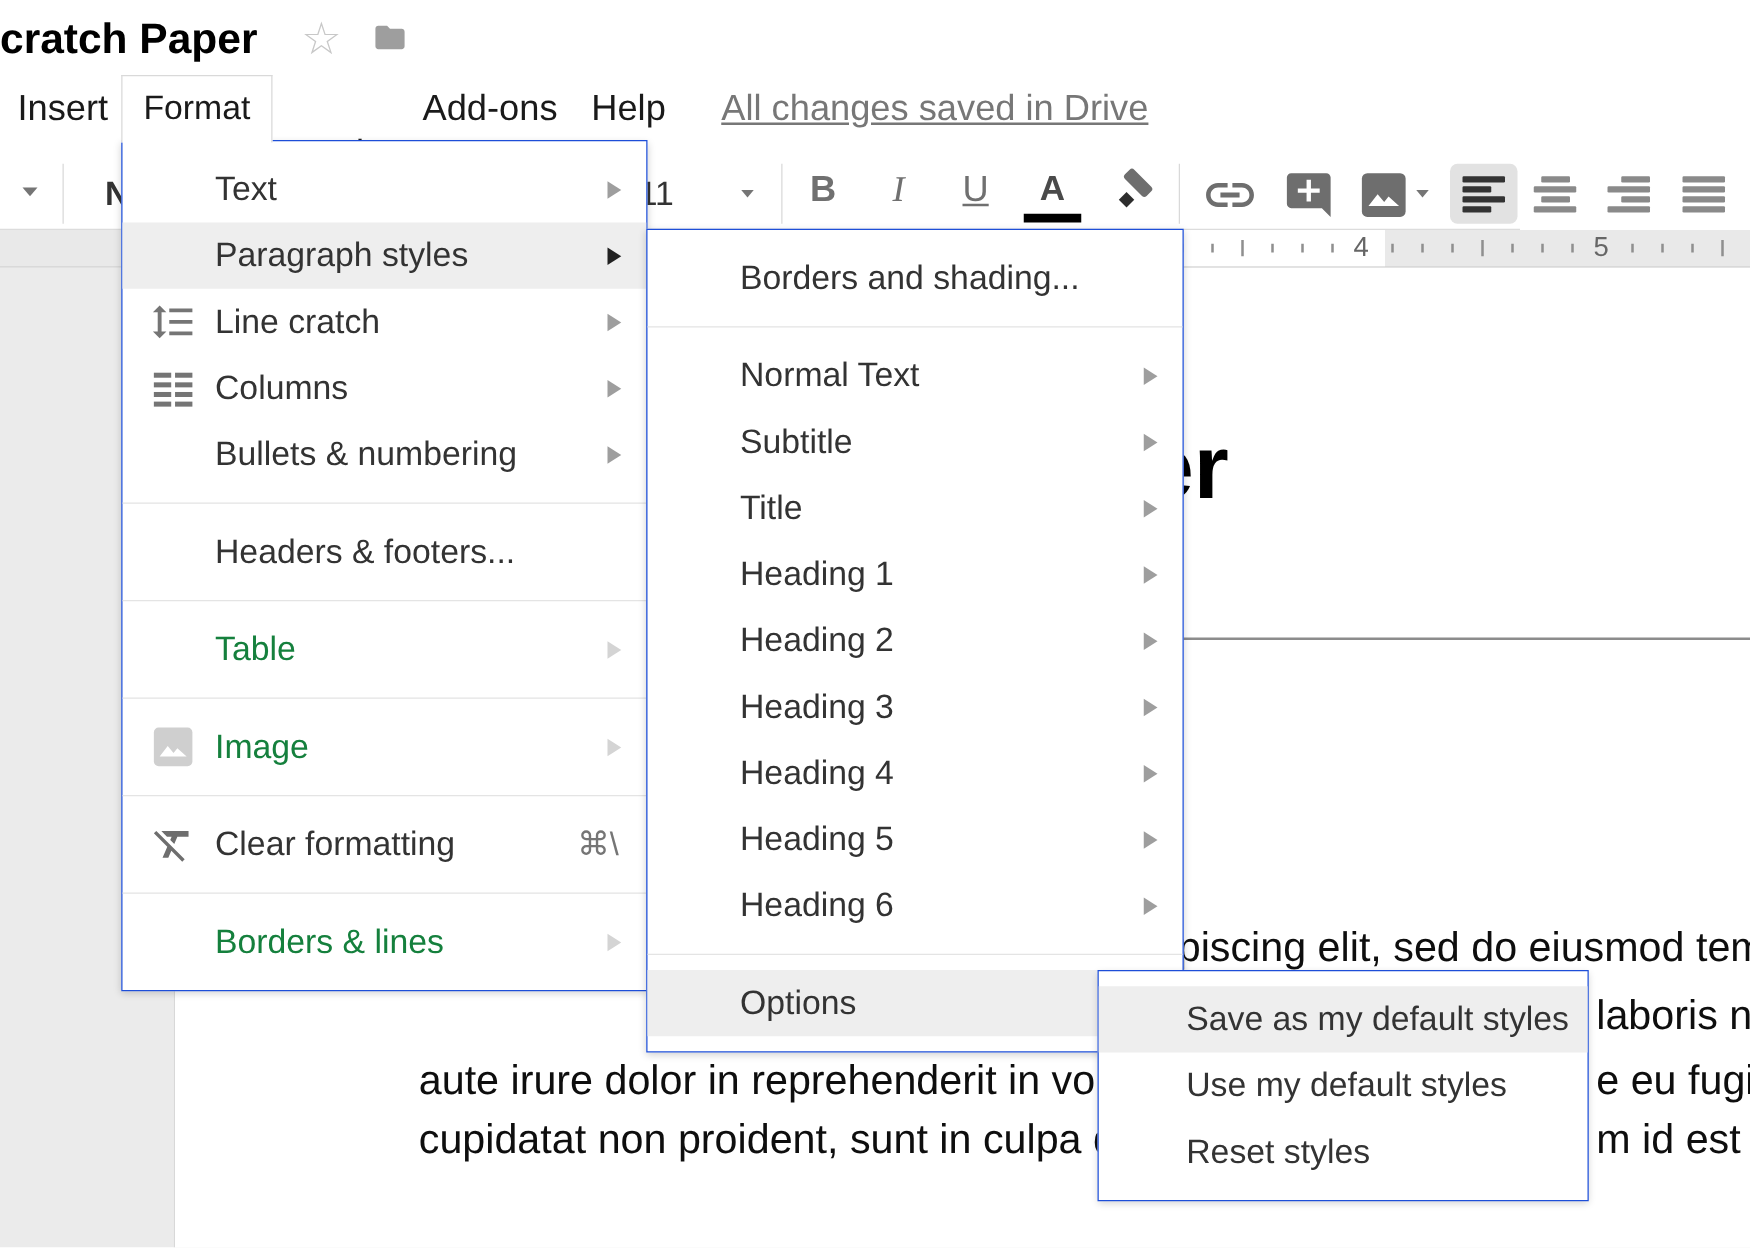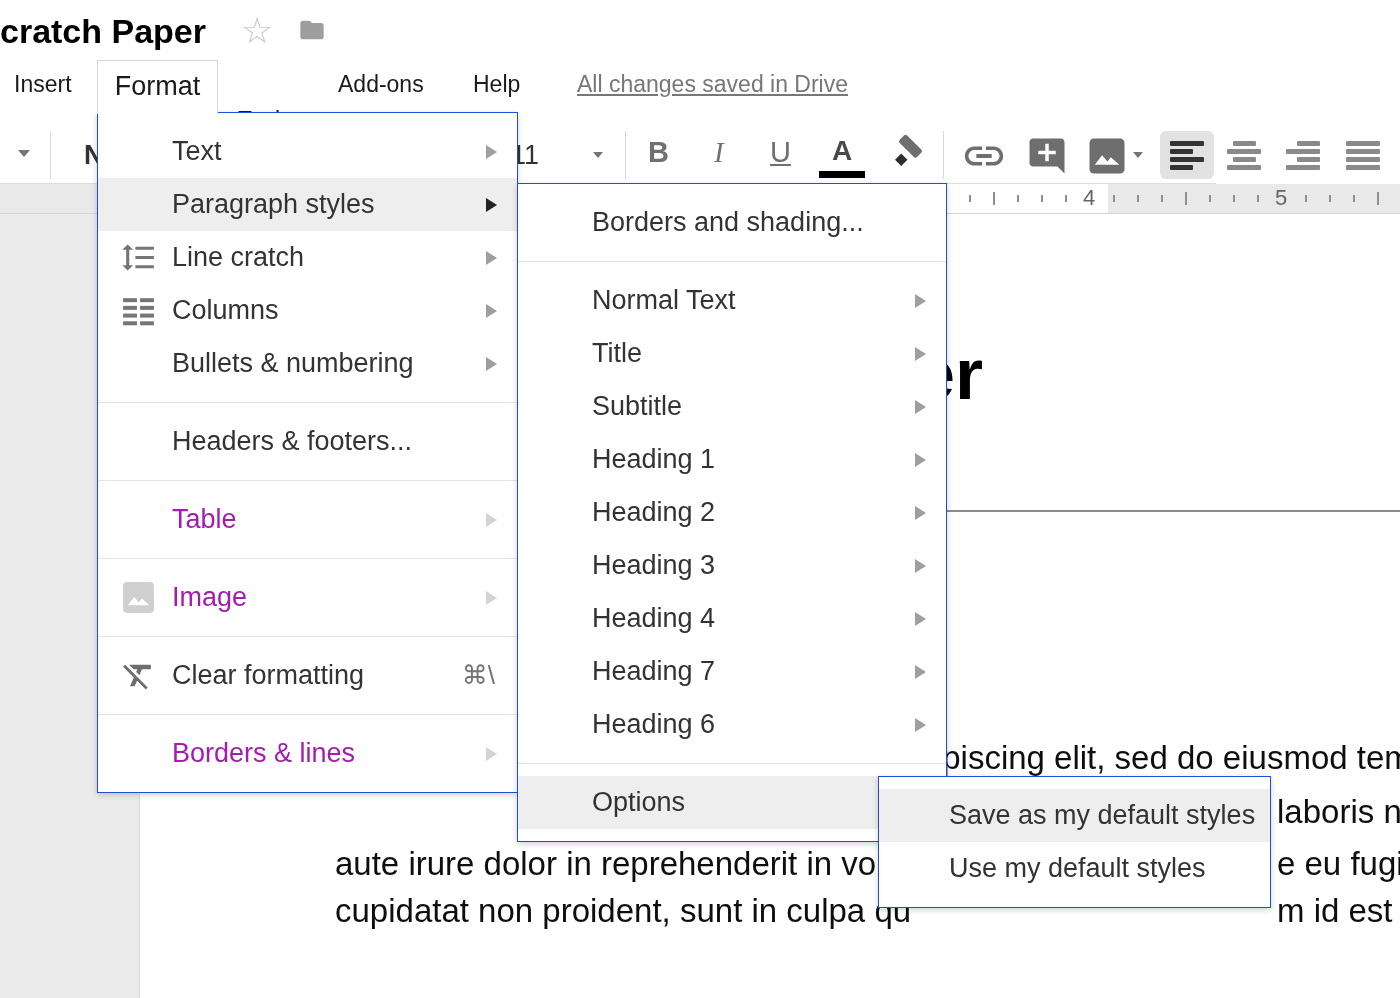--- a/index.html
+++ b/index.html
@@ -21,21 +21,21 @@
   .ruler-ticks{position:absolute;left:0;top:0;width:1400px;height:29px;}
   .tick{position:absolute;top:11px;width:2px;height:7px;background:#8f8f8f;}
   .tick.tall{top:8px;height:13px;}
   .ruler-num{position:absolute;top:1px;transform:translateX(-50%);font-size:22px;color:#666;}
 
   
   .chrome{position:absolute;left:0;top:0;width:1216px;height:184px;background:#fff;z-index:3;
           border-bottom:1px solid #dcdcdc;box-sizing:border-box;}
   .doc-title{position:absolute;left:0;top:12px;font-size:34px;font-weight:700;color:#000;white-space:nowrap;}
   .star{position:absolute;left:241px;top:10px;font-size:36px;color:#c8c8c8;}
-  .menubar-item{position:absolute;top:71px;font-size:23px;color:#1a1a1a;white-space:nowrap;}
+  .menubar-item{position:absolute;top:71px;font-size:29px;color:#1a1a1a;white-space:nowrap;}
   .save-status{color:#777;text-decoration:underline;}
 
   
   .tb-divider{position:absolute;top:131px;width:1px;height:48px;background:#d9d9d9;}
   .tb-text{position:absolute;top:140px;font-size:27px;color:#333;}
   .caret{position:absolute;width:0;height:0;border-left:6px solid transparent;
          border-right:6px solid transparent;border-top:7px solid #757575;}
   .tb-letter{position:absolute;top:136px;font-size:29px;color:#707070;}
   .color-btn{position:absolute;left:818px;top:132px;width:48px;height:46px;text-align:center;}
   .color-btn .glyph{font-size:28px;font-weight:700;color:#4a4a4a;line-height:38px;}
@@ -56,21 +56,21 @@
               font-size:27px;color:#1a1a1a;text-align:center;line-height:50px;}
   .menu{position:absolute;background:#fff;border:1px solid #1d4ed8;
         box-shadow:0 2px 6px rgba(0,0,0,.18);box-sizing:border-box;padding:12px 0;z-index:10;}
   .menu.fmt{left:97px;top:112px;width:421px;}
   .menu.ps{left:517px;top:183px;width:430px;}
   .menu.opt{left:878px;top:776px;width:393px;z-index:11;}
   .mrow{position:relative;height:53px;line-height:53px;padding-left:74px;font-size:27px;color:#333;
         white-space:nowrap;}
   .menu.opt .mrow{padding-left:70px;}
   .mrow.hl{background:#eee;}
-  .mrow.dis{color:#a21caf;}
+  .mrow.dis{color:#15803d;}
   .msep{position:relative;height:25px;}
   .msep::after{content:"";position:absolute;left:0;right:0;top:12px;border-top:1px solid #e4e4e4;}
   .arrow{position:absolute;right:20px;top:50%;margin-top:-7px;width:0;height:0;
          border-left:11px solid #9e9e9e;border-top:7px solid transparent;border-bottom:7px solid transparent;}
   .arrow.black{border-left-color:#212121;}
   .arrow.light{border-left-color:#d4d4d4;}
   .shortcut{position:absolute;right:22px;top:0;font-size:26px;color:#757575;}
   .micon{position:absolute;left:22px;top:8px;width:37px;height:37px;}
 </style>
 </head>
@@ -298,60 +298,63 @@
   <div class="menu ps">
     <div class="mrow">
       <span>Borders and shading...</span>
     </div>
     <div class="msep"></div>
     <div class="mrow">
       <span>Normal Text</span>
       <span class="arrow"></span>
     </div>
     <div class="mrow">
+      <span>Subtitle</span>
+      <span class="arrow"></span>
+    </div>
+    <div class="mrow">
       <span>Title</span>
       <span class="arrow"></span>
     </div>
     <div class="mrow">
-      <span>Subtitle</span>
-      <span class="arrow"></span>
-    </div>
-    <div class="mrow">
       <span>Heading 1</span>
       <span class="arrow"></span>
     </div>
     <div class="mrow">
       <span>Heading 2</span>
       <span class="arrow"></span>
     </div>
     <div class="mrow">
       <span>Heading 3</span>
       <span class="arrow"></span>
     </div>
     <div class="mrow">
       <span>Heading 4</span>
       <span class="arrow"></span>
     </div>
     <div class="mrow">
-      <span>Heading 7</span>
+      <span>Heading 5</span>
       <span class="arrow"></span>
     </div>
     <div class="mrow">
       <span>Heading 6</span>
       <span class="arrow"></span>
     </div>
     <div class="msep"></div>
     <div class="mrow hl">
       <span>Options</span>
       <span class="arrow black"></span>
     </div>
   </div>
 
   <div class="menu opt">
     <div class="mrow hl">
       <span>Save as my default styles</span>
     </div>
     <div class="mrow">
       <span>Use my default styles</span>
     </div>
+    <div class="mrow">
+      <span>Reset styles</span>
+    </div>
   </div>
 
 </div>
 
 </body></html>

